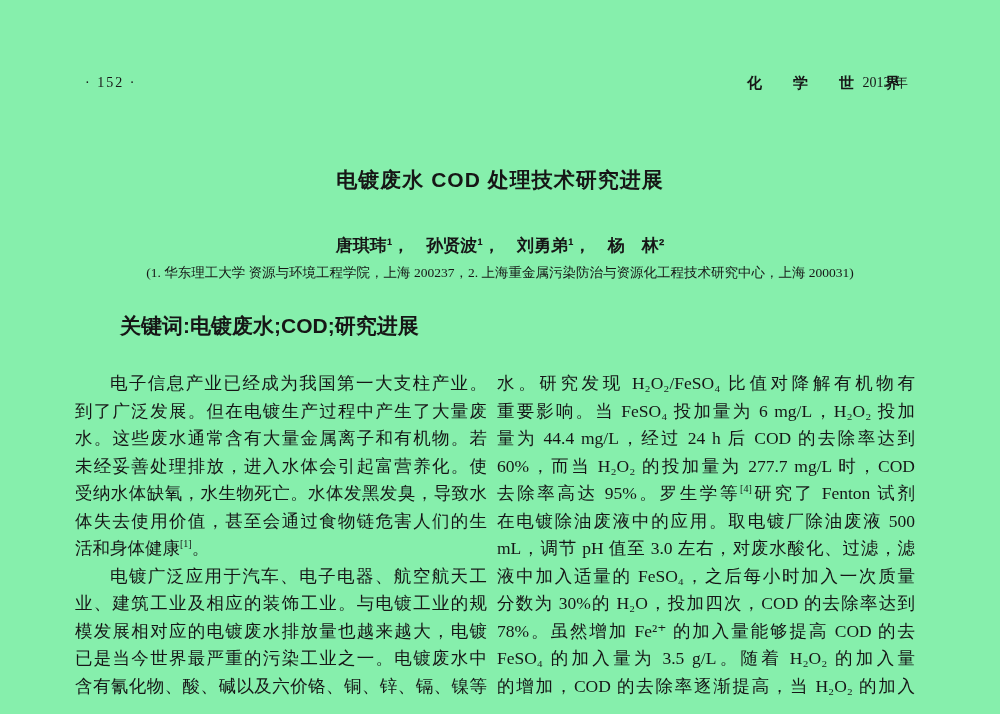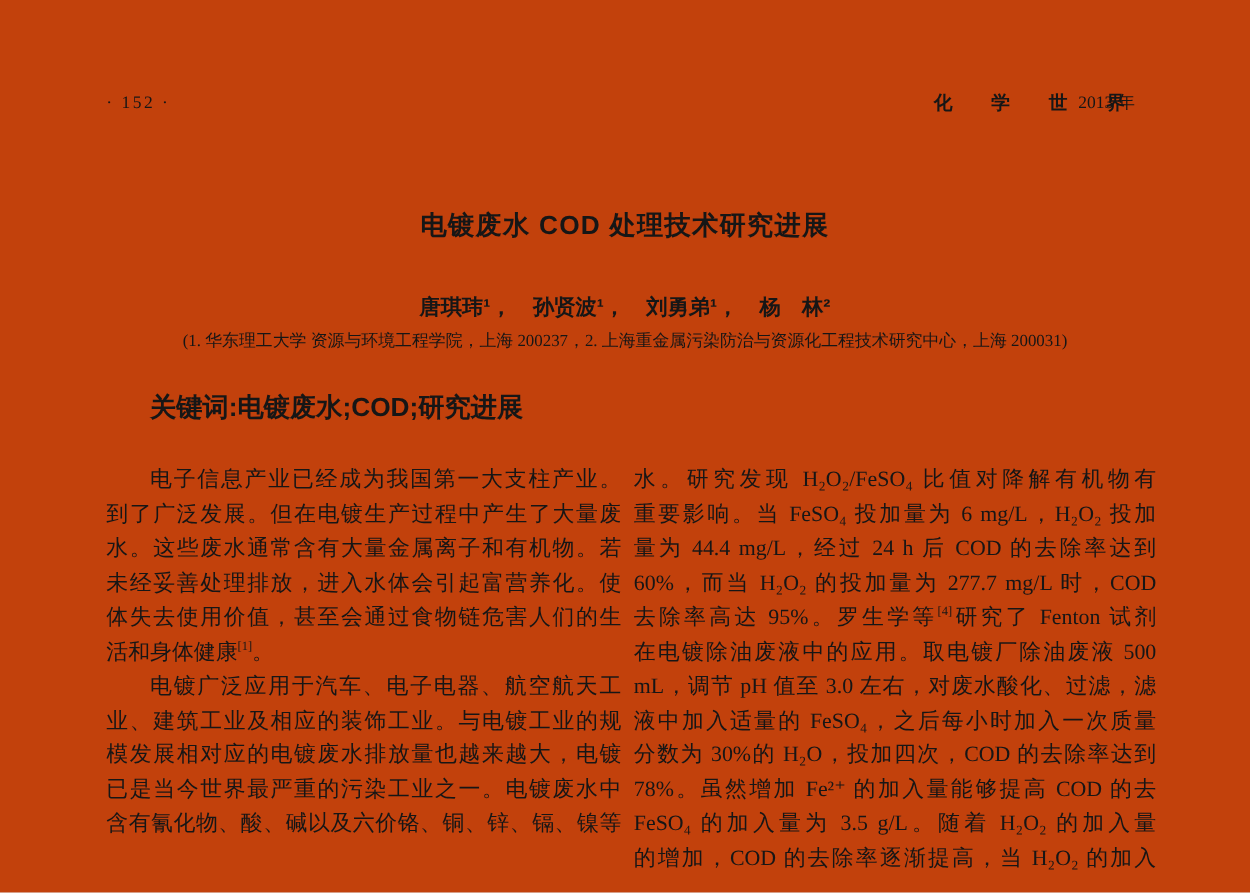--- a/index.html
+++ b/index.html
@@ -4,21 +4,21 @@
 <style>
   html, body {
     margin: 0;
     padding: 0;
     background: #e8e8e8;
   }
   .page {
     position: relative;
     width: 1000px;
     height: 714px;
-    background: #c2410c;
+    background: #86efac;
     color: #161616;
     overflow: hidden;
     font-family: "Liberation Serif", "DejaVu Serif", serif;
   }
   
   .header {
     position: absolute;
     left: 85px;
     right: 92px;
     top: 72px;
@@ -82,21 +82,21 @@
     position: absolute;
     left: 120px;
     top: 312px;
     font-family: "Liberation Sans", "DejaVu Sans", sans-serif;
     font-weight: 700;
     font-size: 21px;
   }
   
   .columns {
     position: absolute;
-    left: 85px;
+    left: 75px;
     top: 370px;
     width: 840px;
     height: 344px;
     overflow: hidden;
     display: flex;
     gap: 10px;
     font-size: 17.5px;
   }
   .col { overflow: hidden; }
   .col-left  { width: 412px; }
@@ -138,20 +138,21 @@
 
   <div class="keywords"><span>关键词:</span><span>电镀废水;COD;研究进展</span></div>
 
   <div class="columns">
     <div class="col col-left">
         <div class="para indent">
           <div class="line">电子信息产业已经成为我国第一大支柱产业。</div>
           <div class="line">到了广泛发展。但在电镀生产过程中产生了大量废</div>
           <div class="line">水。这些废水通常含有大量金属离子和有机物。若</div>
           <div class="line">未经妥善处理排放，进入水体会引起富营养化。使</div>
+          <div class="line">受纳水体缺氧，水生物死亡。水体发黑发臭，导致水</div>
           <div class="line">体失去使用价值，甚至会通过食物链危害人们的生</div>
           <div class="line end">活和身体健康<sup>[1]</sup>。</div>
         </div>
         <div class="para indent">
           <div class="line">电镀广泛应用于汽车、电子电器、航空航天工</div>
           <div class="line">业、建筑工业及相应的装饰工业。与电镀工业的规</div>
           <div class="line">模发展相对应的电镀废水排放量也越来越大，电镀</div>
           <div class="line">已是当今世界最严重的污染工业之一。电镀废水中</div>
           <div class="line">含有氰化物、酸、碱以及六价铬、铜、锌、镉、镍等重金</div>
         </div>

